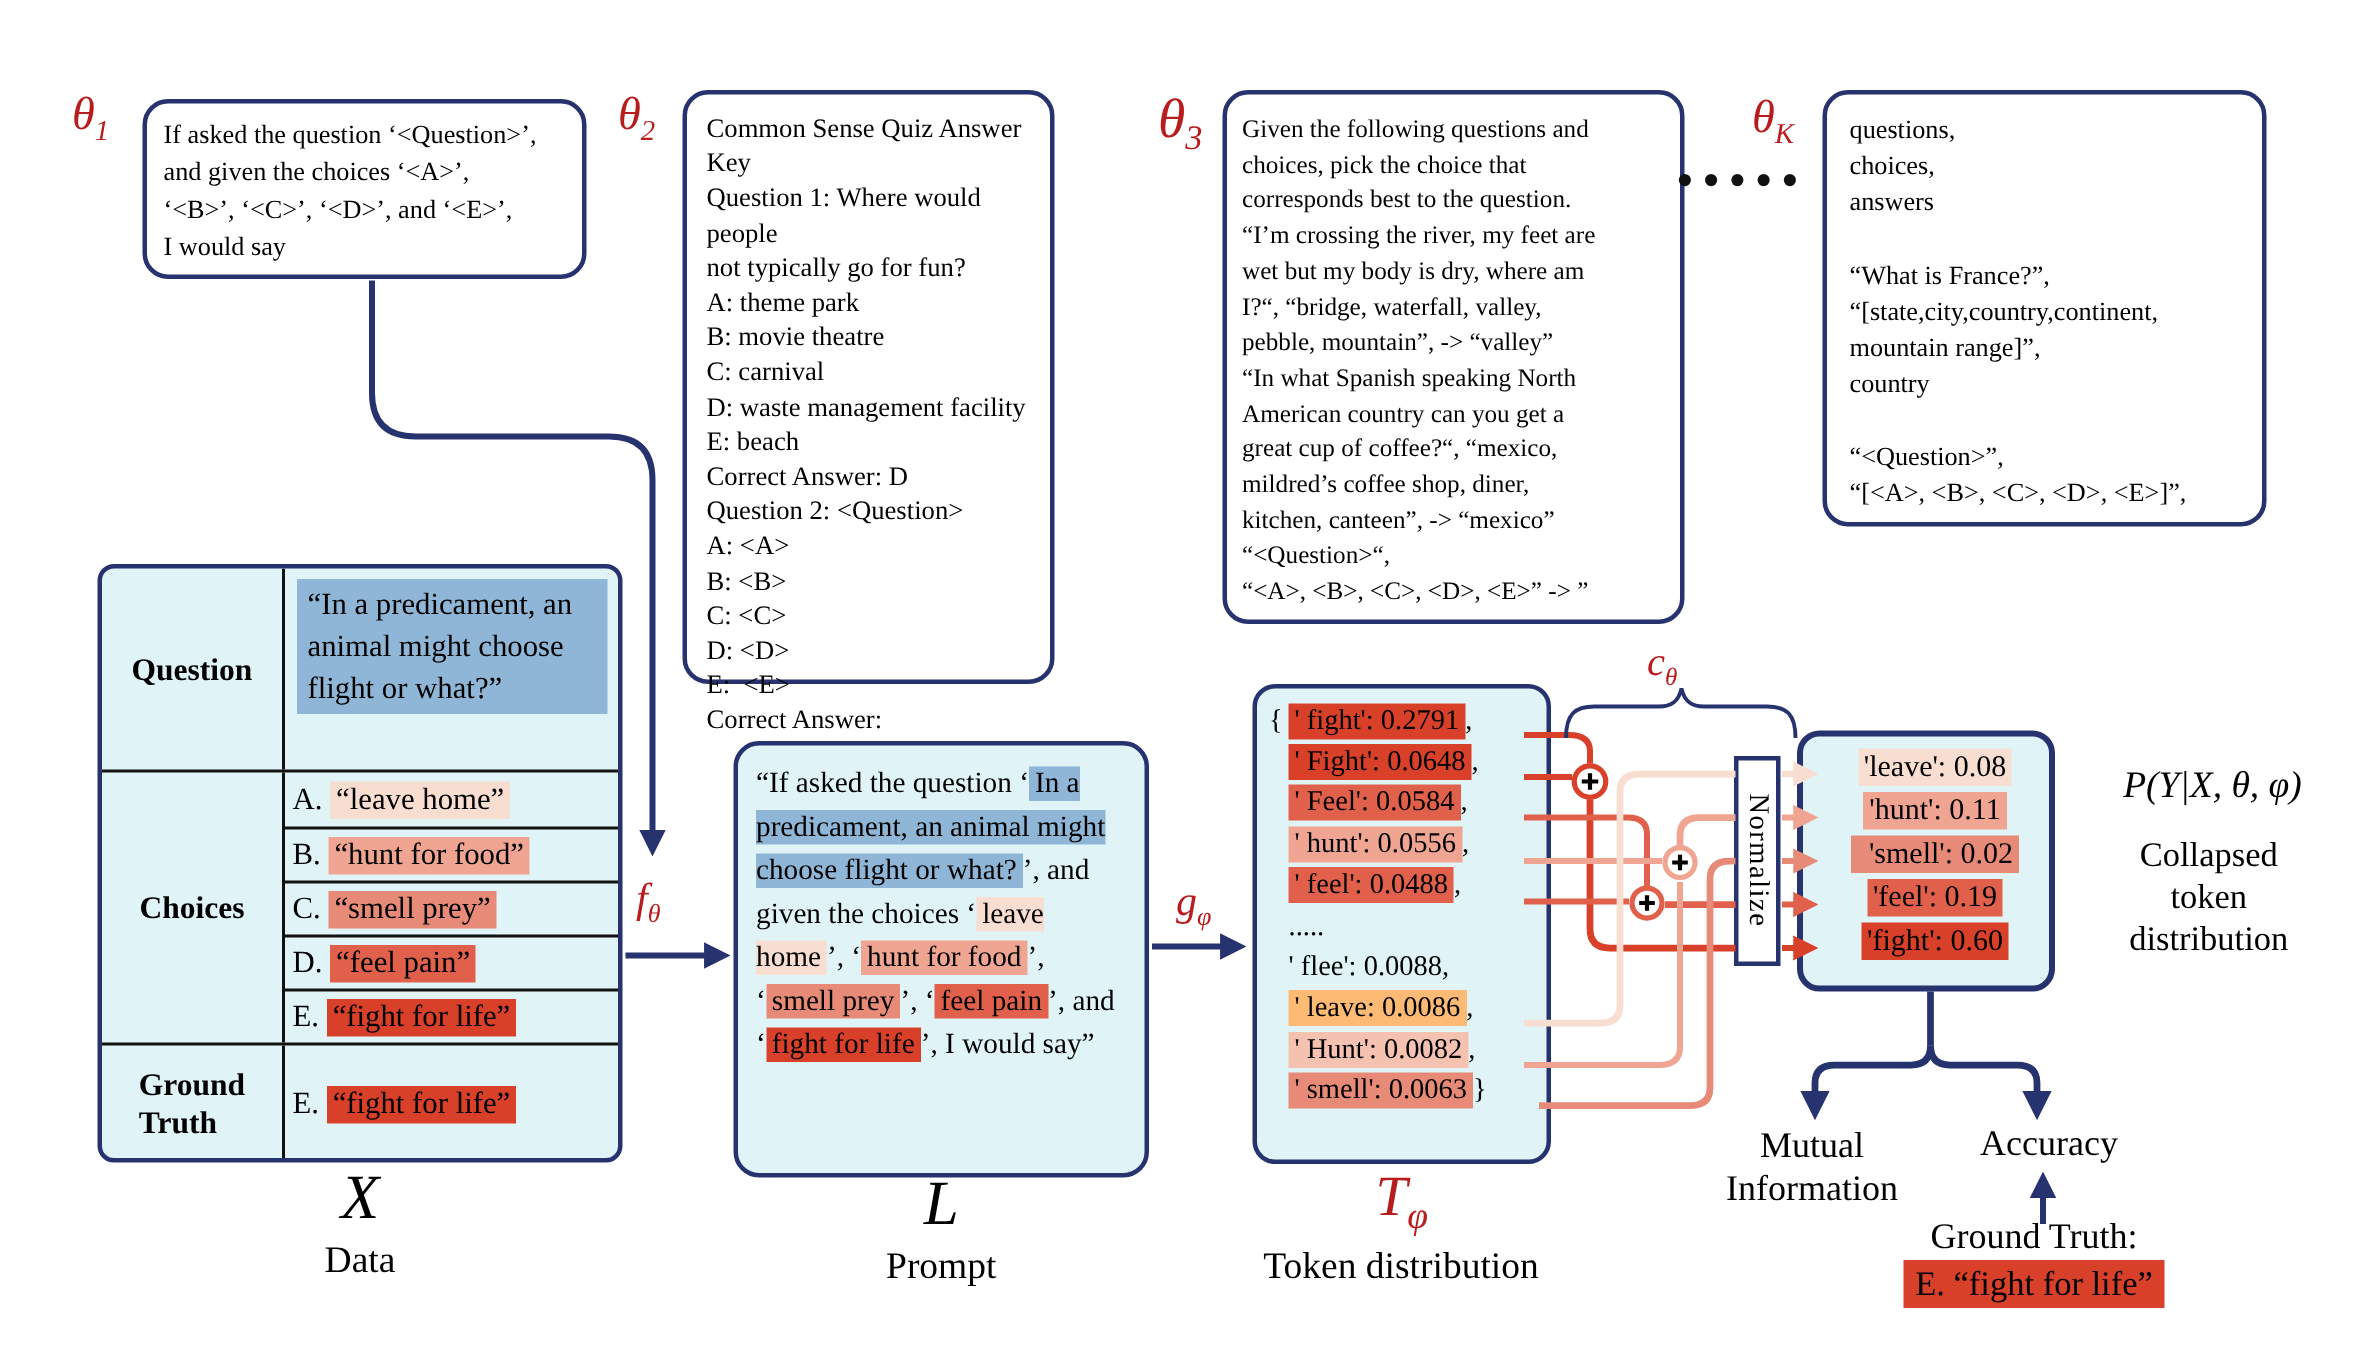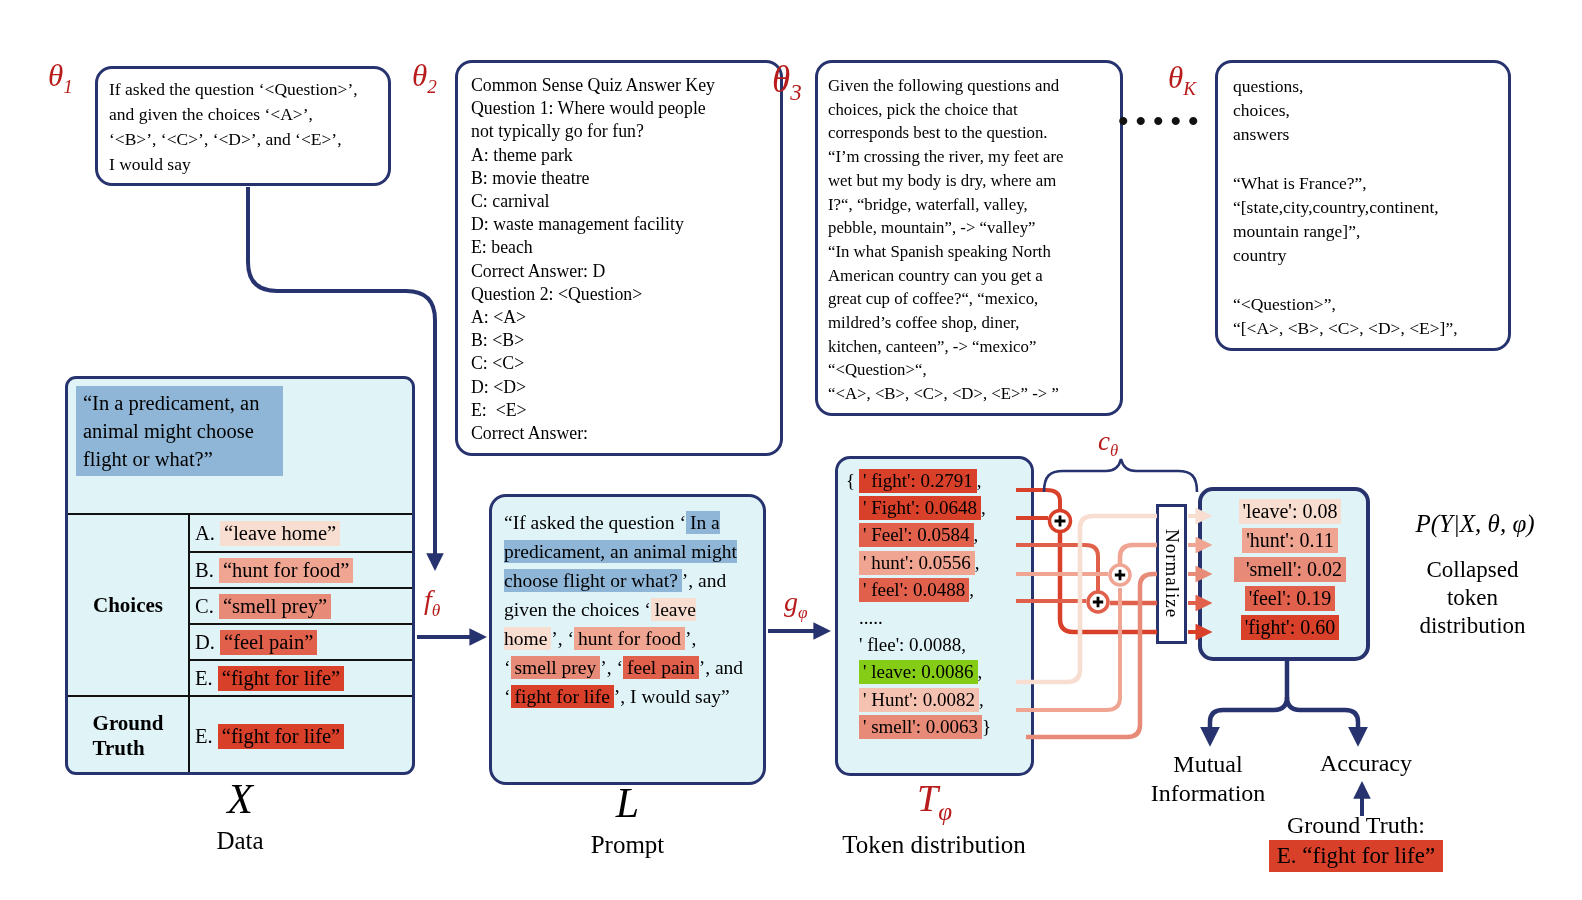--- a/index.html
+++ b/index.html
@@ -61,21 +61,21 @@
   <span class="mlabel" style="left:772px;top:58px;font-size:37px"><span>θ</span><sub>3</sub></span>
   <span class="mlabel" style="left:1168px;top:60px;font-size:31px"><span>θ</span><sub>K</sub></span>
   <div class="dots">•••••</div>
 
   <div class="tbox" style="left:95px;top:66px;width:296px;height:120px">
     <div class="tbox-text" style="font-size:17.5px;line-height:25px;padding:8px 11px">If asked the question ‘&lt;Question&gt;’,
 and given the choices ‘&lt;A&gt;’,
 ‘&lt;B&gt;’, ‘&lt;C&gt;’, ‘&lt;D&gt;’, and ‘&lt;E&gt;’,
 I would say</div>
   </div>
-  <div class="tbox" style="left:455px;top:60px;width:328px;height:396px">
+  <div class="tbox" style="left:455px;top:60px;width:248px;height:396px">
     <div class="tbox-text" style="font-size:17.8px;line-height:23.2px;padding:11px 13px">Common Sense Quiz Answer Key
 Question 1: Where would people
 not typically go for fun?
 A: theme park
 B: movie theatre
 C: carnival
 D: waste management facility
 E: beach
 Correct Answer: D
 Question 2: &lt;Question&gt;
@@ -111,20 +111,21 @@
 “[state,city,country,continent,
 mountain range]”,
 country
 
 “&lt;Question&gt;”,
 “[&lt;A&gt;, &lt;B&gt;, &lt;C&gt;, &lt;D&gt;, &lt;E&gt;]”,</div>
   </div>
 
   <div class="xtable">
     <div class="xrow q">
+      <div class="xlabel">Question</div>
       <div class="q-cell">
         <div class="q-hl">“In a predicament, an animal might choose flight or what?”</div>
       </div>
     </div>
     <div class="xrow c">
       <div class="xlabel">Choices</div>
       <div id="choices-rows">
           <div class="choice-row">
             <span style="white-space: pre;">A. </span>
             <span class="hl" style="background: rgb(248, 221, 209);">“leave home”</span>
@@ -170,21 +171,21 @@
 
   <div class="kbox">
     <div class="kbox-inner" id="token-rows">
         <div class="token-row"><span class="token-prefix">{</span><span class="hl" style="background: rgb(216, 64, 42);">' fight': 0.2791</span><span>,</span></div>
         <div class="token-row"><span class="token-prefix"></span><span class="hl" style="background: rgb(216, 64, 42);">' Fight': 0.0648</span><span>,</span></div>
         <div class="token-row"><span class="token-prefix"></span><span class="hl" style="background: rgb(224, 96, 75);">' Feel': 0.0584</span><span>,</span></div>
         <div class="token-row"><span class="token-prefix"></span><span class="hl" style="background: rgb(240, 165, 146);">' hunt': 0.0556</span><span>,</span></div>
         <div class="token-row"><span class="token-prefix"></span><span class="hl" style="background: rgb(224, 96, 75);">' feel': 0.0488</span><span>,</span></div>
         <div class="token-row"><span class="token-prefix"></span><span>.....</span><span></span></div>
         <div class="token-row"><span class="token-prefix"></span><span>' flee': 0.0088,</span><span></span></div>
-        <div class="token-row"><span class="token-prefix"></span><span class="hl" style="background: #84cc16;">' leave: 0.0086</span><span>,</span></div>
+        <div class="token-row"><span class="token-prefix"></span><span class="hl" style="background: #fdba74;">' leave: 0.0086</span><span>,</span></div>
         <div class="token-row"><span class="token-prefix"></span><span class="hl" style="background: rgb(245, 194, 178);">' Hunt': 0.0082</span><span>,</span></div>
         <div class="token-row"><span class="token-prefix"></span><span class="hl" style="background: rgb(231, 138, 119);">' smell': 0.0063</span><span>}</span></div>
       </div>
   </div>
   <div class="caption mlabel" style="left:835px;top:776px;width:199px;font-size:38px;text-align:center"><span>T</span><sub style="font-size:25px">φ</sub></div>
   <div class="caption" style="left:784px;top:831px;width:300px;font-size:25px">Token distribution</div>
 
   <div class="normalize-box">
     <div class="normalize-text">Normalize</div>
   </div>

